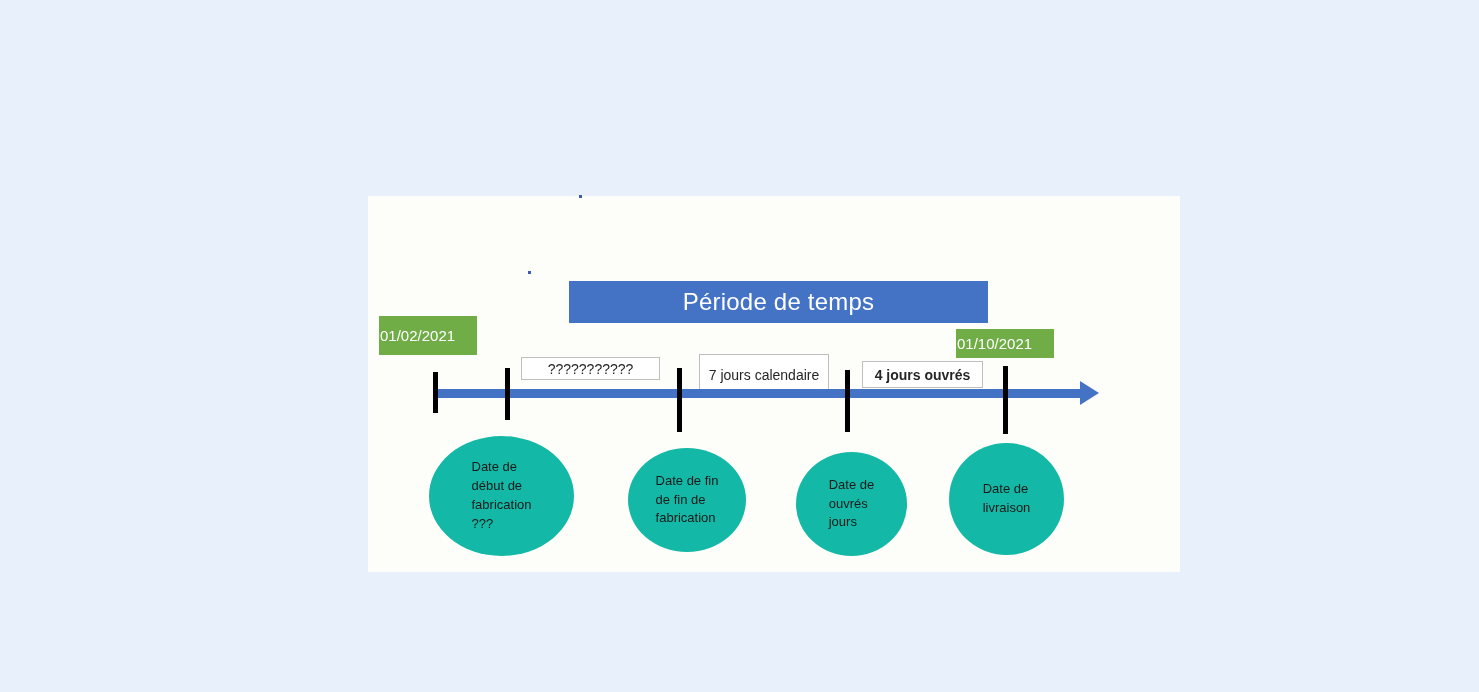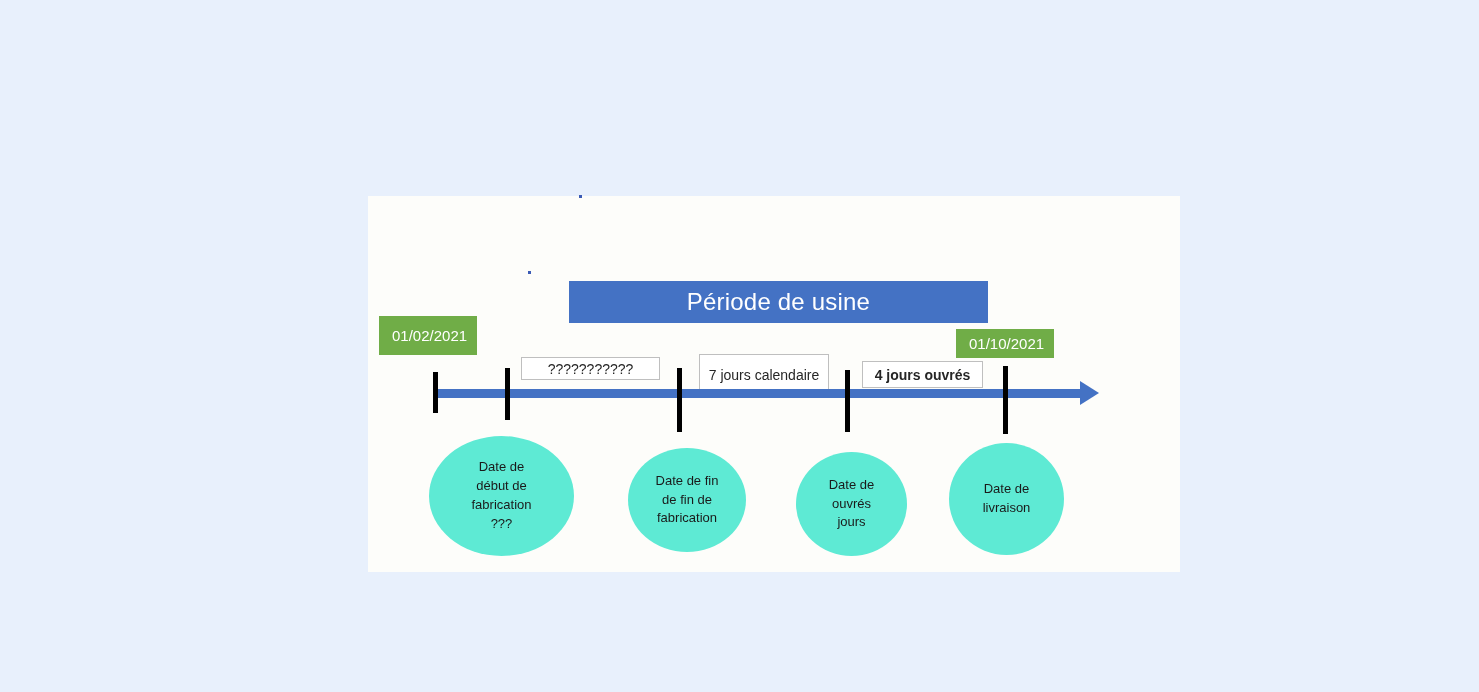--- a/index.html
+++ b/index.html
@@ -58,21 +58,21 @@
   }
 
   
   .green-chip {
     position: absolute;
     background: #70ad47;
     color: #ffffff;
     display: flex;
     align-items: center;
     font-size: 15px;
-    padding-left: 13px;
+    padding-left: 1px;
     box-sizing: border-box;
   }
   .chip-start { left: 379px; top: 316px; width: 98px; height: 39px; }
   .chip-end   { left: 956px; top: 329px; width: 98px; height: 29px; }
 
   
   .label-box {
     position: absolute;
     background: #ffffff;
     border: 1px solid #bfbfbf;
@@ -110,26 +110,25 @@
   
   .tick {
     position: absolute;
     width: 5px;
     background: #000000;
   }
 
   
   .ellipse {
     position: absolute;
-    background: #5eead4;
+    background: #14b8a6;
     border-radius: 50%;
     display: flex;
     align-items: center;
     justify-content: center;
-    text-align: center;
     color: #1a1a1a;
     font-size: 13px;
     line-height: 1.45;
     box-sizing: border-box;
   }
   .ell-1 { left: 429px; top: 436px; width: 145px; height: 120px; }
   .ell-2 { left: 628px; top: 448px; width: 118px; height: 104px; }
   .ell-3 { left: 796px; top: 452px; width: 111px; height: 104px; }
   .ell-4 { left: 949px; top: 443px; width: 115px; height: 112px; }
   .ellipse span { display: block; }
@@ -139,21 +138,21 @@
 
 <div id="canvas">
 
   <div class="slide">
   </div>
 
   <div class="dot dot-1"></div>
   <div class="dot dot-2"></div>
 
   <div class="banner">
-    <span>Période de usine</span>
+    <span>Période de temps</span>
   </div>
 
   <div class="green-chip chip-start">
     <span>01/02/2021</span>
   </div>
 
   <div class="green-chip chip-end">
     <span>01/10/2021</span>
   </div>
 

